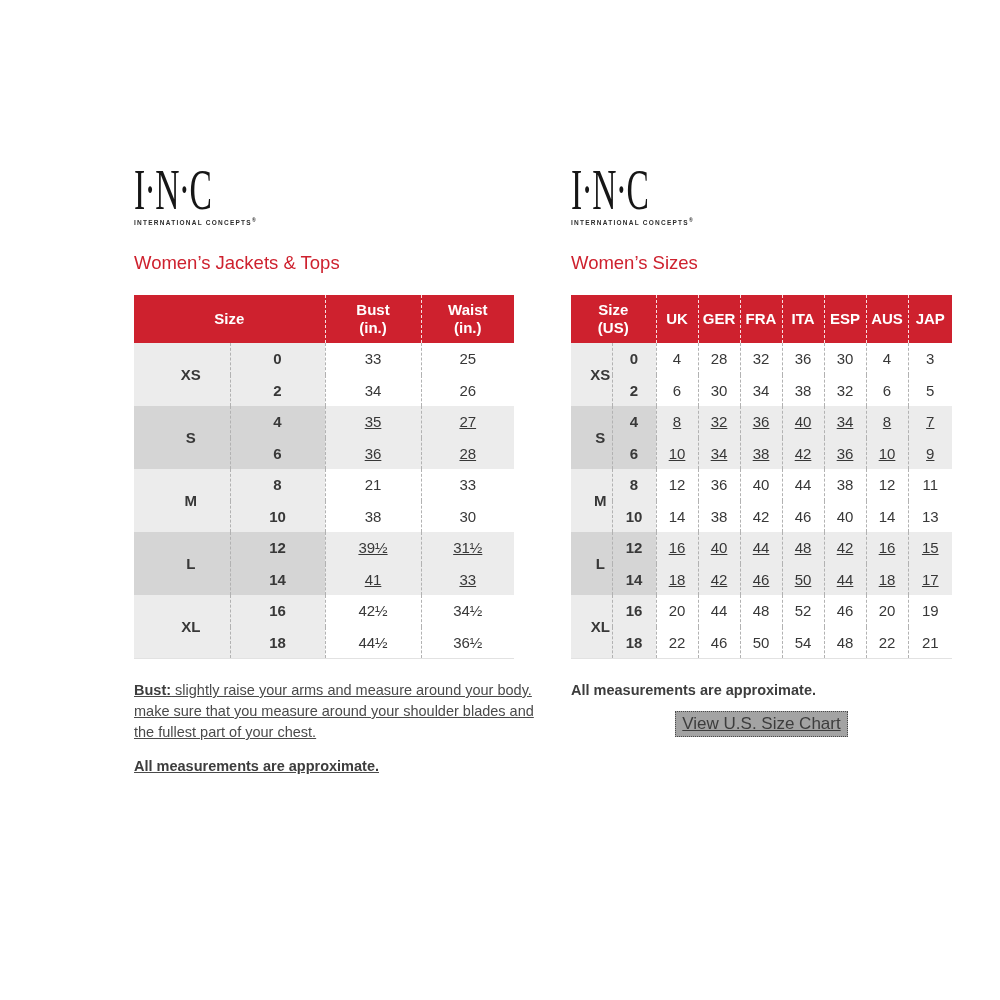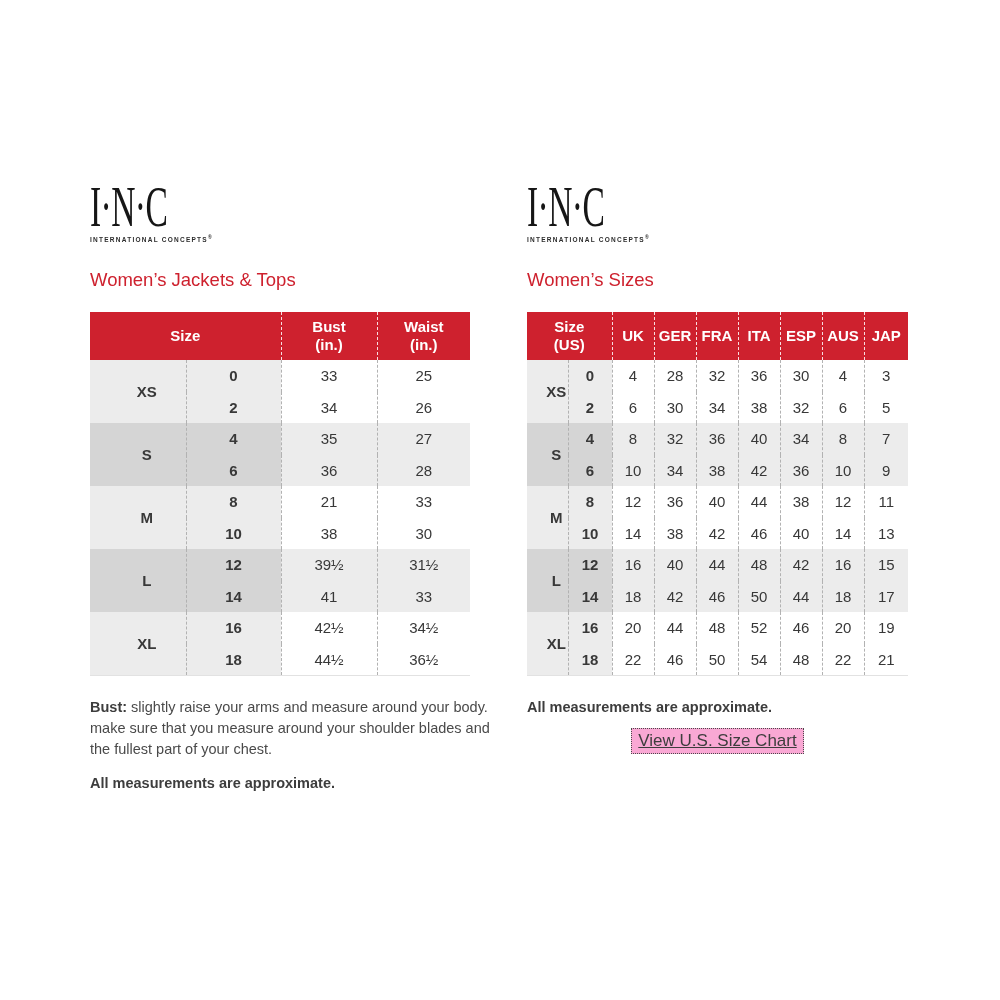--- a/index.html
+++ b/index.html
@@ -1,21 +1,21 @@
 <!DOCTYPE html>
 <html style="--accent: #ce212e; --row-light: #ececec; --row-mid: #d5d5d5;"><head>
 <meta charset="utf-8">
 <style>
   html,body{margin:0;padding:0;}
   body{
     width:1000px;height:1000px;background:#ffffff;overflow:hidden;position:relative;
     font-family:"Liberation Sans",sans-serif;color:#3b3b3b;
     -webkit-font-smoothing:antialiased;
   }
-  .col{position:absolute;top:185px;height:720px;}
+  .col{position:absolute;top:168px;height:720px;margin-left:44px;}
   .col-left{left:90px;width:400px;}
   .col-right{left:527px;width:381px;}
 
   
   .logo{position:absolute;top:0;left:0;height:62px;}
   .logo-text{
     font-family:"Liberation Serif",serif;font-size:56px;line-height:44px;color:#161616;
     transform:scaleX(0.60);transform-origin:0 0;white-space:nowrap;letter-spacing:-1px;
   }
   .logo-sub{
@@ -40,33 +40,33 @@
   .size-table td{
     height:31.5px;padding:0;text-align:center;vertical-align:middle;
     font-size:15px;color:#383838;
   }
   .size-table td.glabel{font-weight:bold;padding-left:18px;}
   .size-table td.num{font-weight:bold;border-left:1px dashed #b2b2b2;}
   .size-table td.val{font-weight:normal;border-left:1px dashed #b2b2b2;}
   tr.g-light td.glabel, tr.g-light td.num{background:var(--row-light,#ececec);}
   tr.g-light td.val{background:#ffffff;}
   tr.g-dark td.glabel, tr.g-dark td.num{background:var(--row-mid,#d5d5d5);}
-  tr.g-dark td.val{background:var(--row-light,#ececec);}
+  tr.g-dark td.val{background:var(--row-light,#ececec);text-decoration:underline;}
   .size-table tbody{border-bottom:1px solid #e2e2e2;}
   .th-unit{display:block;font-weight:bold;}
 
   
   .notes{position:absolute;top:512px;left:0;width:400px;font-size:14.5px;line-height:21px;color:#4a4a4a;}
-  .notes p{margin:0 0 13px 0;}
+  .notes p{margin:0 0 13px 0;text-decoration:underline;}
   .notes b{color:#3d3d3d;}
   .approx-note{position:absolute;top:514px;left:0;margin:0;font-size:14.5px;font-weight:bold;color:#3d3d3d;}
   .link-wrap{position:absolute;top:543px;left:0;width:100%;text-align:center;}
   .us-link{
     display:inline-block;font-size:17px;color:#3d3d3d;
-    border:1px dotted #4a4a4a;padding:2px 6px;cursor:pointer;background:#f9a8d4;
+    border:1px dotted #4a4a4a;padding:2px 6px;cursor:pointer;background:#a3a3a3;
   }
 </style>
 </head>
 <body>
 
 <div class="col col-left">
 
   <div class="logo">
     <div class="logo-text">I·N·C</div>
     <div class="logo-sub"><span>INTERNATIONAL CONCEPTS</span><span class="tm">®</span></div>

